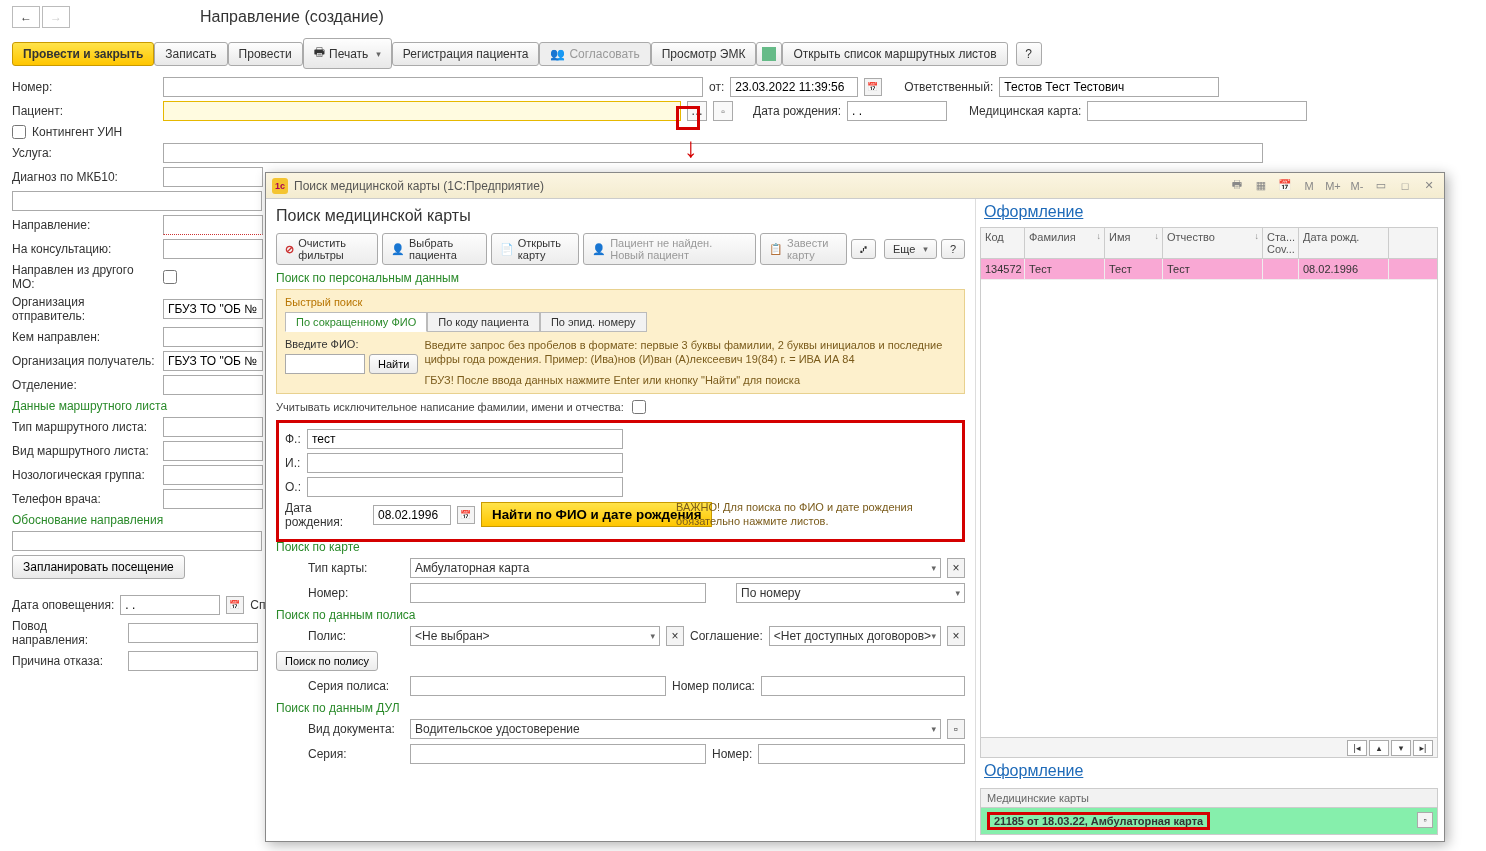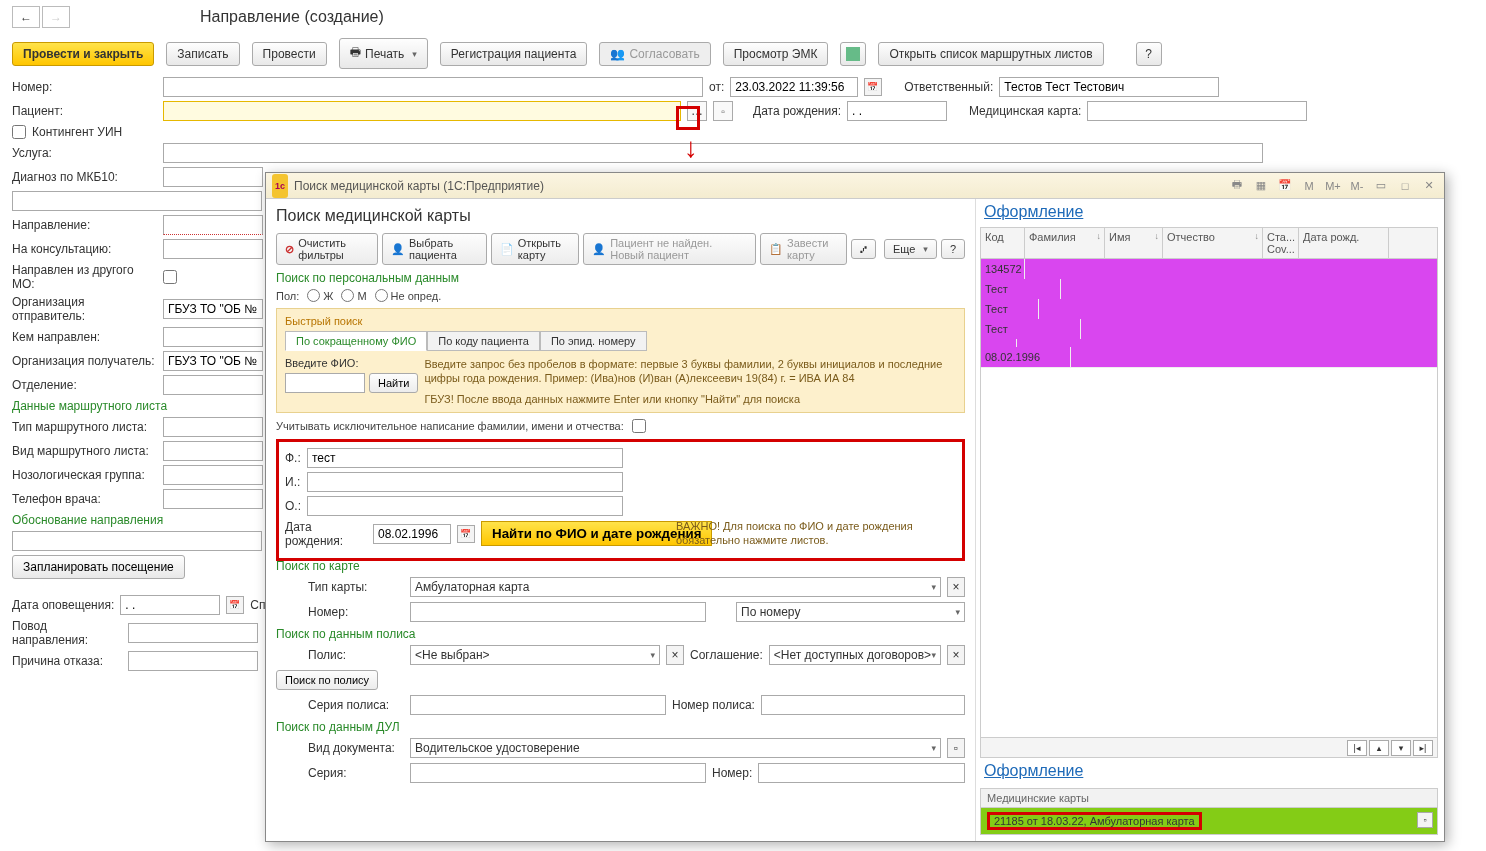--- a/index.html
+++ b/index.html
@@ -6,21 +6,21 @@
   body { font-family: Arial, sans-serif; font-size: 12px; color: #333; background: #fff; width: 1486px; height: 851px; overflow: hidden; position: relative; }
 
   
   .topbar { display: flex; align-items: center; padding: 6px 12px; gap: 10px; }
   .navarrows { display: flex; gap: 2px; }
   .navbtn { width: 28px; height: 22px; border: 1px solid #bbb; background: #fff; cursor: pointer; display:flex; align-items:center; justify-content:center; }
   .navbtn.disabled { color: #ccc; }
   .page-title { font-size: 16px; font-weight: normal; margin-left: 120px; }
 
   
-  .toolbar { display: flex; gap: 12px; padding: 4px 12px; align-items: center; }
+  .toolbar { display: flex; gap: 0; padding: 4px 12px; align-items: center; }
   .btn { border: 1px solid #aaa; background: linear-gradient(#fefefe,#e8e8e8); padding: 4px 10px; border-radius: 3px; cursor: pointer; font-size: 12px; display:flex; align-items:center; gap:4px; }
   .btn.yellow { background: linear-gradient(#ffe34a,#ffc600); border-color:#c99a00; font-weight:bold; }
   .btn.disabled { color: #999; background: #eee; }
   .btn-drop::after { content:"▾"; font-size:9px; margin-left:4px; color:#666;}
   .btn-icon { width:26px; padding:4px 0; justify-content:center;}
   .icon-print::before{content:"🖶";}
   .icon-img { width:14px;height:14px; background:#6b8; display:inline-block;}
 
   
   .form { padding: 4px 12px; }
@@ -34,21 +34,21 @@
 
   .section-head { color:#2a8a2a; font-size:12px; margin:4px 0; }
 
   
   .hl-ellipsis { position:absolute; left:676px; top:106px; width:24px; height:24px; border:3px solid #d40000; z-index:60;}
   .arrow-down { position:absolute; left:684px; top:132px; color:#d40000; font-size:28px; z-index:60; font-weight:bold;}
 
   
   .dialog { position:absolute; left:265px; top:172px; width:1180px; height:670px; background:#fff; border:1px solid #888; box-shadow:3px 3px 12px rgba(0,0,0,.3); z-index:50; display:flex; flex-direction:column;}
   .dlg-titlebar { height:26px; background:linear-gradient(#fbf5e2,#f4ecd0); display:flex; align-items:center; padding:0 6px; border-bottom:1px solid #ccc; gap:6px;}
-  .dlg-t-ic { width:16px;height:24px; background:#f4c430; border-radius:3px; display:inline-flex;align-items:center;justify-content:center;font-size:9px;font-weight:bold;color:#a05;}
+  .dlg-t-ic { width:16px;height:16px; background:#f4c430; border-radius:3px; display:inline-flex;align-items:center;justify-content:center;font-size:9px;font-weight:bold;color:#a05;}
   .dlg-title-txt { flex:1; color:#555;}
   .dlg-win-ic { width:18px;height:16px; display:inline-flex;align-items:center;justify-content:center; color:#888; cursor:pointer; font-size:11px;}
   .dlg-body { display:flex; flex:1; overflow:hidden;}
   .dlg-left { width:710px; padding:8px 10px; overflow:auto; border-right:1px solid #ddd;}
   .dlg-right { flex:1; display:flex; flex-direction:column;}
   .dlg-h1 { font-size:16px; margin-bottom:8px;}
   .dlg-toolbar { display:flex; gap:4px; margin-bottom:6px; align-items:center;}
   .sm-btn { border:1px solid #aaa; background:linear-gradient(#fdfdfd,#ececec); padding:3px 8px; border-radius:3px; cursor:pointer; font-size:11px; display:flex;align-items:center;gap:4px;}
   .sm-btn.disabled { color:#999;}
   .ic-red { color:#c33; font-weight:bold;}
@@ -75,30 +75,30 @@
   .sel { border:1px solid #aaa; height:20px; padding:1px 4px; background:#fff; display:flex; align-items:center; flex:1; position:relative;}
   .sel::after { content:"▾"; position:absolute; right:4px; color:#666; font-size:9px;}
   .xbtn { width:18px;height:20px;border:1px solid #aaa;background:#f4f4f4;display:inline-flex;align-items:center;justify-content:center;cursor:pointer;}
 
   
   .rt-link { color:#1e6ab8; text-decoration:underline; padding:4px 8px; font-size:16px; cursor:pointer;}
   .grid { border:1px solid #ccc; flex:1; margin:2px 6px 0 4px; display:flex; flex-direction:column; min-height:0;}
   .grid-head { display:flex; background:#f4f4f4; border-bottom:1px solid #ccc;}
   .gh { border-right:1px solid #ccc; padding:3px 4px; font-size:11px; color:#555; position:relative;}
   .gh .sort { position:absolute; right:3px; top:3px; color:#888; font-size:9px;}
-  .grid-row { display:flex; background:#d946ef; border-bottom:1px solid #eee;flex-direction:column;}
+  .grid-row { display:flex; background:#f9a8d4; border-bottom:1px solid #eee;}
   .gc { border-right:1px solid #eee; padding:4px 4px; font-size:11px;}
   .col-code{width:44px;} .col-fam{width:80px;} .col-name{width:58px;} .col-pat{width:100px;} .col-stat{width:36px;} .col-dob{width:90px;}
   .grid-scroll { flex:1; background:#fff; min-height:300px;}
   .grid-footer { height:20px; background:#f4f4f4; border-top:1px solid #ccc; display:flex; align-items:center; justify-content:flex-end; gap:2px; padding:0 4px;}
   .gf-btn { width:20px;height:16px;border:1px solid #aaa;background:#fff;display:inline-flex;align-items:center;justify-content:center;font-size:9px;cursor:pointer;}
 
   .medcard-box { margin:4px 6px 6px 4px; border:1px solid #ccc;}
   .medcard-head { background:#f2f2f2; padding:3px 6px; font-size:11px; color:#666; border-bottom:1px solid #ccc;}
-  .medcard-row { background:#84cc16; padding:4px 6px; font-size:11px; position:relative;}
+  .medcard-row { background:#86efac; padding:4px 6px; font-size:11px; position:relative;font-weight:bold;}
   .medcard-hl { border:3px solid #d40000; display:inline-block; padding:0 4px;}
   .ext-ic { position:absolute; right:4px; top:4px; width:16px;height:16px;border:1px solid #aaa;background:#f4f4f4;display:inline-flex;align-items:center;justify-content:center;font-size:9px;cursor:pointer;}
 
   .ellips-btn { width:20px;height:20px;border:1px solid #aaa;background:#f9f9f9;display:inline-flex;align-items:center;justify-content:center;cursor:pointer;}
   .open-ic { width:20px;height:20px;border:1px solid #aaa;background:#f9f9f9;display:inline-flex;align-items:center;justify-content:center;cursor:pointer;font-size:10px;}
 
   .leftform .row .txt { min-width:100px;}
 </style>
 </head>
 <body>
@@ -292,35 +292,20 @@
         <div class="sm-btn">
             <span>⑇</span>
           </div>
         <div style="flex:1"></div>
         <div class="sm-btn btn-drop">Еще</div>
         <div class="sm-btn">?</div>
       </div>
 
 
       <div class="section-head">Поиск по персональным данным</div>
-      <div class="subrow">
-        <span>Пол:</span>
-        <label class="radio">
-            <input type="radio" name="g" style="">
-            <span>Ж</span>
-          </label>
-        <label class="radio">
-            <input type="radio" name="g" style="">
-            <span>М</span>
-          </label>
-        <label class="radio">
-            <input type="radio" name="g" style="">
-            <span>Не опред.</span>
-          </label>
-      </div>
 
       <div class="quickbox">
         <div class="qbhead">Быстрый поиск</div>
         <div class="tabs">
           <div class="tab active">По сокращенному ФИО</div>
           <div class="tab">По коду пациента</div>
           <div class="tab">По эпид. номеру</div>
         </div>
         <div class="qb-row">
           <div style="display:flex;flex-direction:column;gap:4px;">

